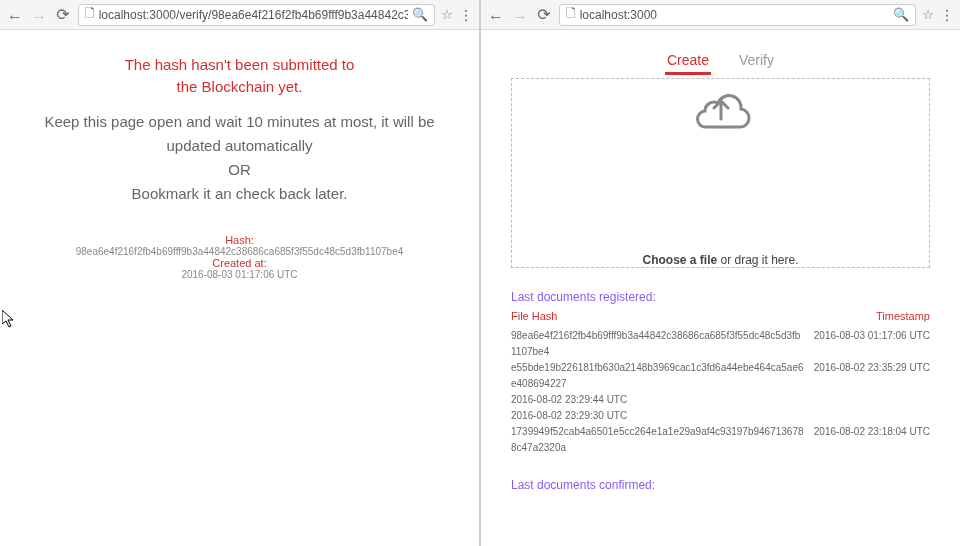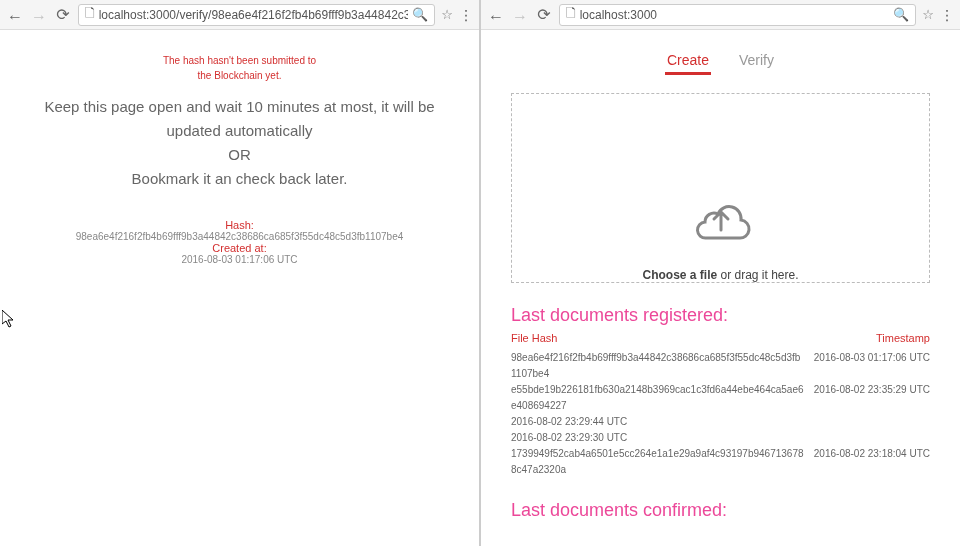--- a/index.html
+++ b/index.html
@@ -10,33 +10,33 @@
 .toolbar{display:flex;align-items:center;height:30px;padding:0 6px;background:#f5f5f5;border-bottom:1px solid #ddd;gap:6px}
 .nav-btn{color:#666;font-size:16px;width:18px;text-align:center;cursor:pointer}
 .addr{flex:1;display:flex;align-items:center;height:22px;border:1px solid #ccc;border-radius:3px;background:#fff;padding:0 6px;overflow:hidden}
 .addr .doc{font-size:12px;color:#555;margin-right:4px}
 .addr input{flex:1;border:none;outline:none;font-size:12px;color:#555;background:transparent}
 .addr .q{font-size:13px;color:#777;margin-left:4px}
 .star{color:#777;font-size:13px;cursor:pointer}
 .menu{color:#555;font-size:14px;cursor:pointer}
 .content{flex:1;overflow:auto;padding:18px 30px}
 .ctr{text-align:center}
-.heading{color:#d32f2f;font-size:10px;line-height:1.45;margin:6px 0 12px}
+.heading{color:#d32f2f;font-size:15px;line-height:1.45;margin:6px 0 12px}
 .sub{color:#666;font-size:15px;line-height:1.6}
 .label-red{color:#d32f2f;font-size:11px;margin-top:28px;display:block}
 .hash-val{color:#888;font-size:10px;word-break:break-all}
-.tabs{display:flex;justify-content:center;gap:26px;margin:0 0 18px}
+.tabs{display:flex;justify-content:center;gap:26px;margin:0 0 3px}
 .tab{color:#999;font-size:14px;padding:4px 2px;cursor:pointer}
 .tab.active{color:#d32f2f;border-bottom:3px solid #d32f2f}
-.dropzone{border:1px dashed #bbb;height:190px;display:flex;flex-direction:column;align-items:center;justify-content:flex-end;gap:28px;cursor:pointer}
+.dropzone{border:1px dashed #bbb;height:190px;display:flex;flex-direction:column;align-items:center;justify-content:space-between;gap:28px;cursor:pointer}
 .cloud{width:70px;height:50px;position:relative}
 .cloud svg{width:100%;height:100%}
 .drop-txt{font-size:12px;color:#444}
 .drop-txt b{font-weight:600}
-.section-title{color:#ec4899;font-size:18px;margin:22px 0 6px}
+.section-title{color:#8b5cf6;font-size:12px;margin:22px 0 6px}
 .thead{display:flex;justify-content:space-between;font-size:11px;color:#d32f2f;margin-bottom:6px}
 .row{display:flex;justify-content:space-between;font-size:10px;color:#666;line-height:1.6}
 .row .h{flex:1;word-break:break-all;padding-right:8px}
 .row .t{white-space:nowrap}
 .cursor{position:absolute;left:2px;top:310px}
 .cursor svg{width:14px;height:18px}
 </style>
 </head>
 <body>
 

